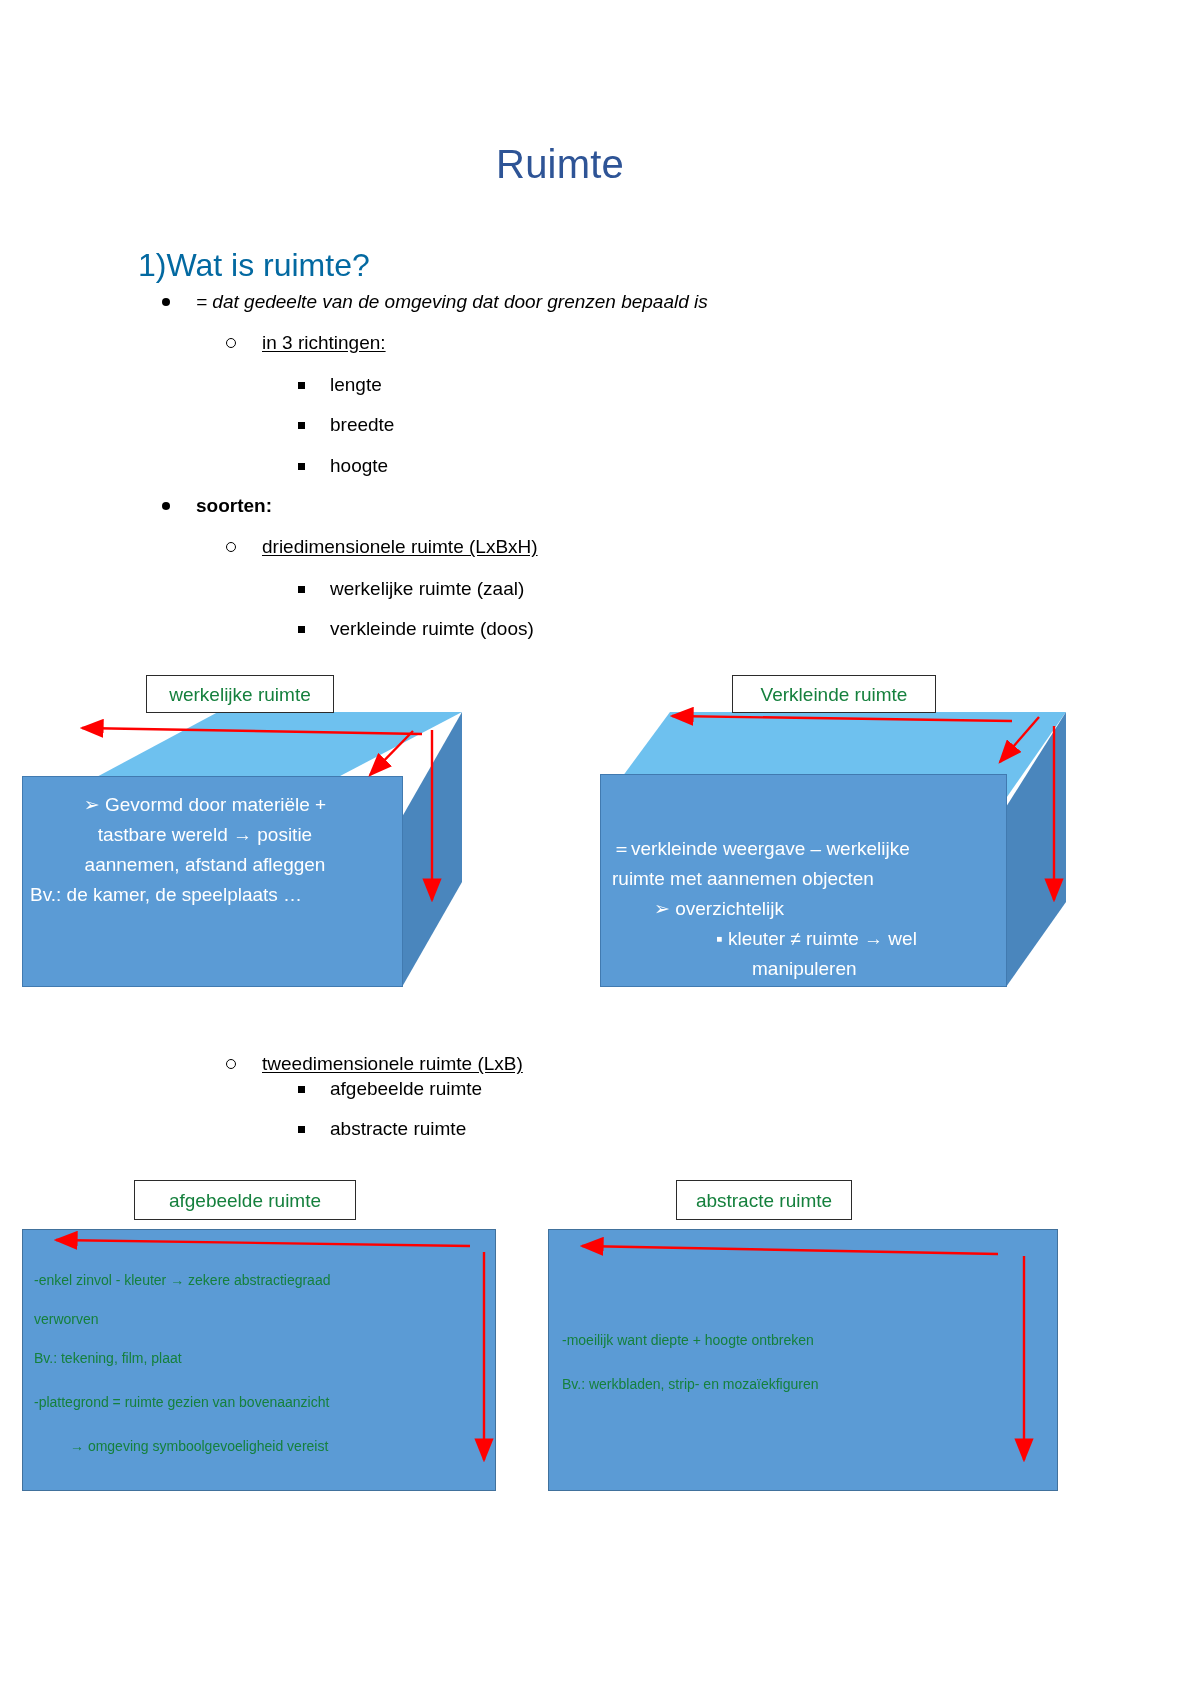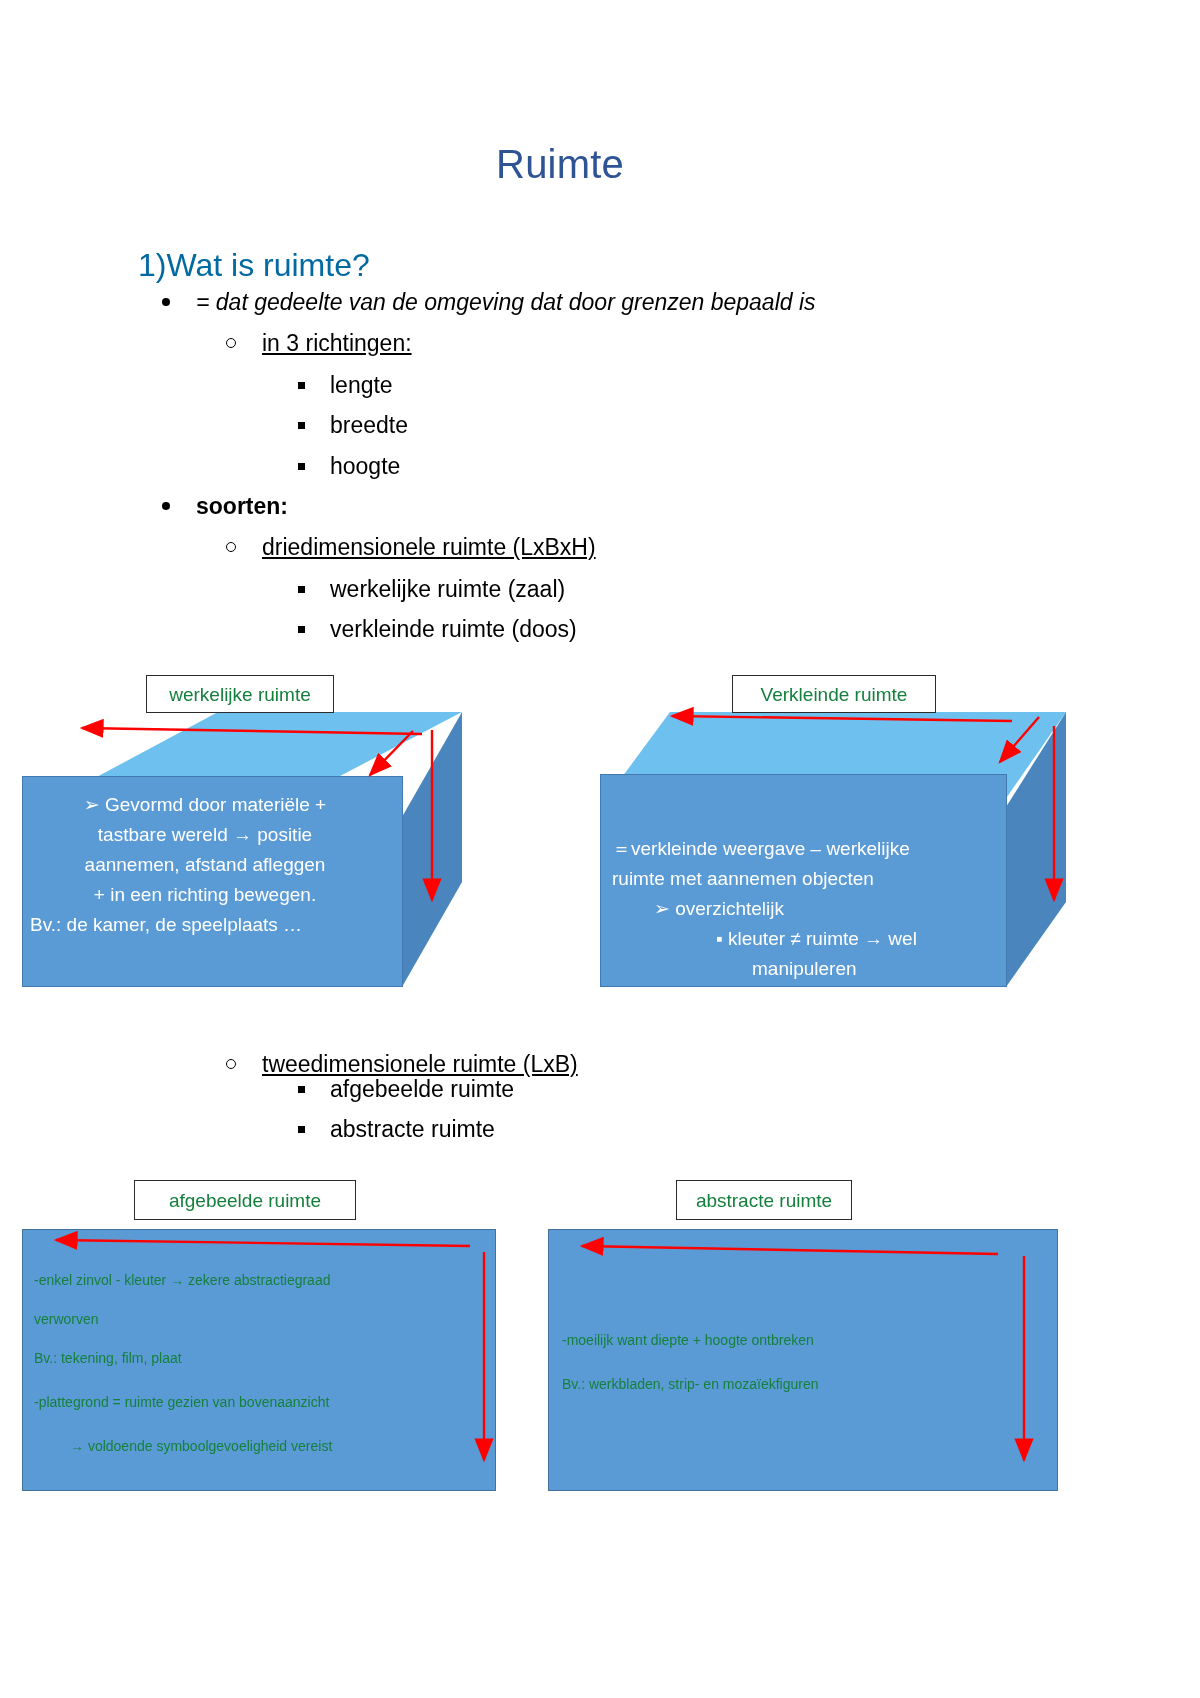--- a/index.html
+++ b/index.html
@@ -35,21 +35,21 @@
     font-weight: 400;
   }
 
   
   .outline { position: absolute; left: 0; top: 0; width: 1200px; }
 
   .li {
     position: absolute;
     display: flex;
     align-items: baseline;
-    font-size: 23px;
+    font-size: 19px;
     line-height: 24px;
     white-space: nowrap;
   }
   .li .mk {
     display: inline-block;
     width: 0;
     position: relative;
   }
   .bullet-disc::before {
     content: "";
@@ -227,21 +227,20 @@
   <div class="side" style="left:380px; top:0; width:60px; height:275px;
               clip-path: polygon(0 105px, 60px 0, 60px 170px, 0 275px);
               background:#4a86bd;"></div>
   <div class="front" style="left:0; top:64px; width:381px; height:211px; background:#5b9bd5; border:1px solid #417ab0;"></div>
 </div>
 
 <div class="boxtext" style="left:30px; top:790px; width:350px; text-align:center;">
   <div class="ln">➢    Gevormd door materiële +</div>
   <div class="ln">tastbare wereld → positie</div>
   <div class="ln">aannemen, afstand afleggen</div>
-  <div class="ln">+ in een richting bewegen.</div>
   <div class="ln" style="text-align:left;">Bv.: de kamer, de speelplaats …</div>
 </div>
 
 <div class="callout" style="left:732px; top:675px; width:204px; height:38px;">
   <span>Verkleinde ruimte</span>
 </div>
 
 <div class="box3d" style="left:600px; top:712px; width:466px; height:275px;">
   <div class="top" style="left:0; top:0; width:466px; height:95px;
               clip-path: polygon(0 100%, 70px 0, 466px 0, 466px 0, 400px 100%);
@@ -264,21 +263,21 @@
   <span>afgebeelde ruimte</span>
 </div>
 
 <div class="flatbox" style="left:22px; top:1229px; width:474px; height:262px;"></div>
 
 <div class="flattext" style="left:34px; top:1258px; width:450px;">
   <div class="ln">-enkel zinvol - kleuter →  zekere  abstractiegraad</div>
   <div class="ln" style="line-height:34px;">verworven</div>
   <div class="ln">Bv.: tekening, film, plaat</div>
   <div class="ln">-plattegrond = ruimte gezien van bovenaanzicht</div>
-  <div class="ln" style="padding-left:36px;">→ voldoende symboolgevoeligheid vereist</div>
+  <div class="ln" style="padding-left:36px;">→ omgeving symboolgevoeligheid vereist</div>
 </div>
 
 <div class="callout" style="left:676px; top:1180px; width:176px; height:40px;">
   <span>abstracte ruimte</span>
 </div>
 
 <div class="flatbox" style="left:548px; top:1229px; width:510px; height:262px;"></div>
 
 <div class="flattext" style="left:562px; top:1318px; width:490px;">
   <div class="ln">-moeilijk want diepte + hoogte ontbreken</div>

